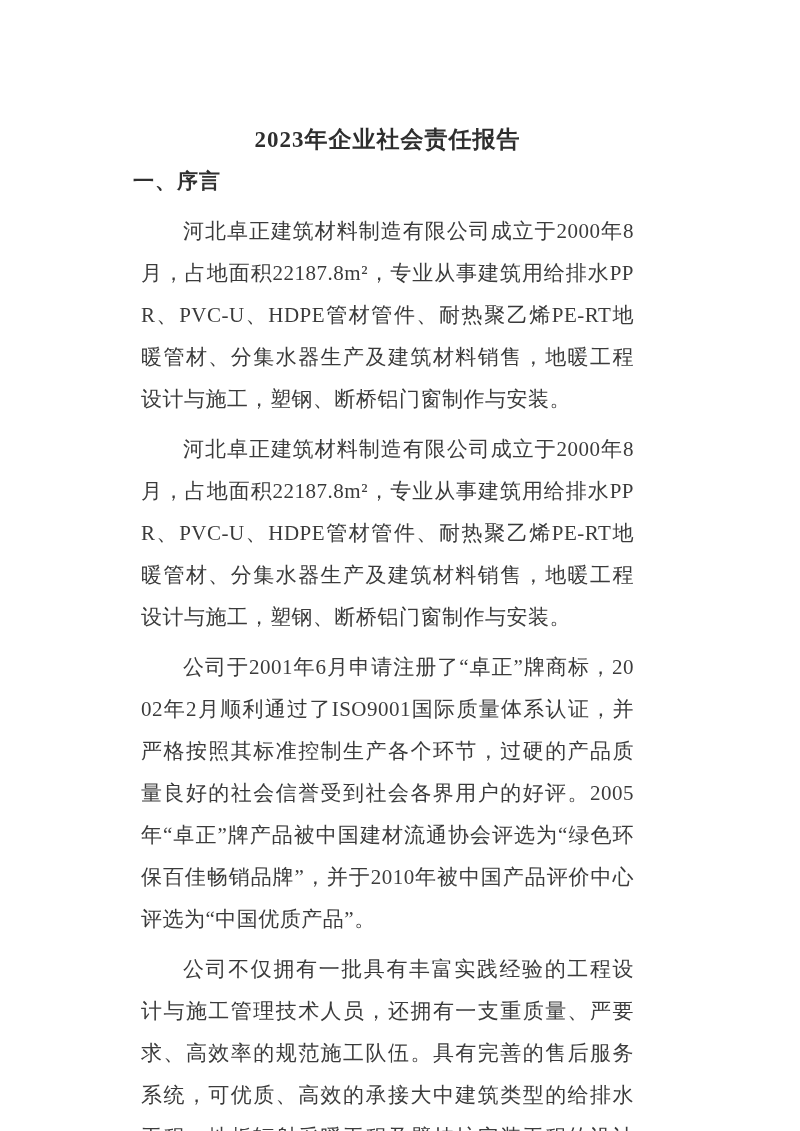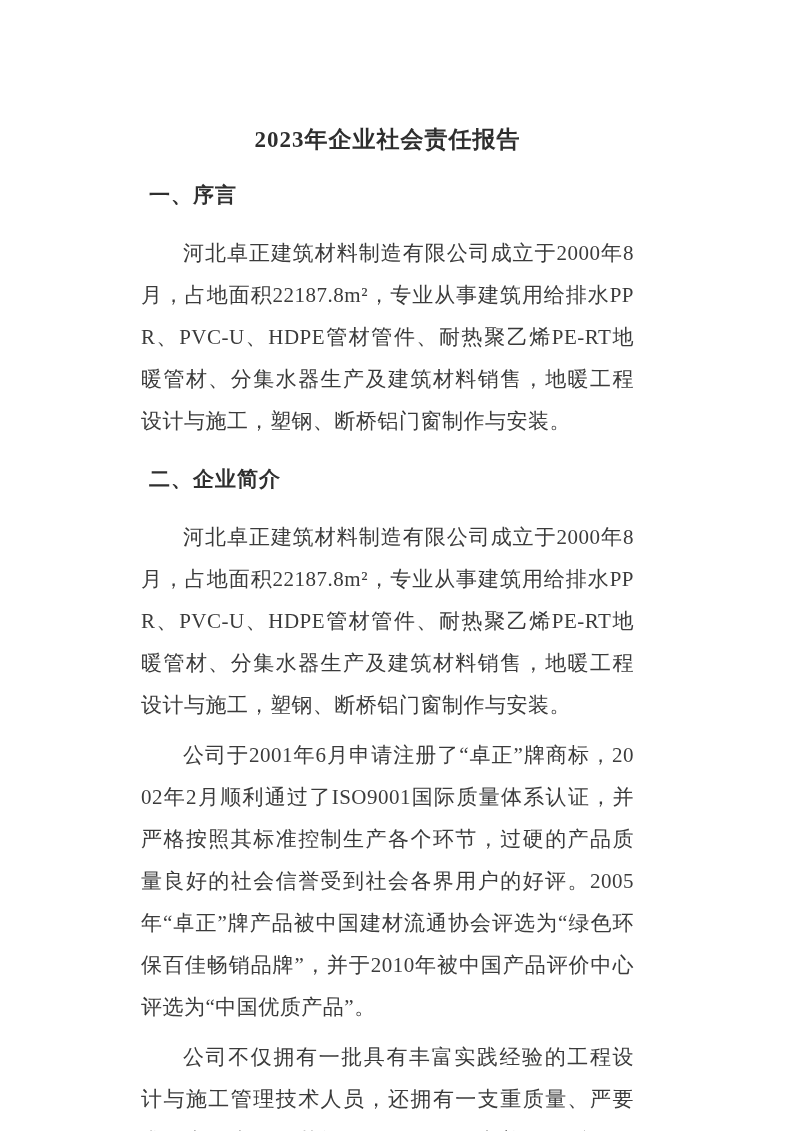--- a/index.html
+++ b/index.html
@@ -22,21 +22,21 @@
   .doc-title {
     margin: 6px 0 2px 0;
     font-size: 23px;
     line-height: 36px;
     font-weight: bold;
     text-align: center;
     letter-spacing: 1px;
     color: #2e2e2e;
   }
   .section-heading {
-    margin: 16px;
+    margin: 0;
     font-size: 21px;
     line-height: 42px;
     font-weight: bold;
     letter-spacing: 1px;
     color: #2f2f2f;
   }
   .para {
     margin: 8px;
     font-size: 21px;
     line-height: 42px;
@@ -54,20 +54,19 @@
   <div class="content">
 
     <h1 class="doc-title">2023年企业社会责任报告</h1>
 
     <section>
       <h2 class="section-heading">一、序言</h2>
       <p class="para">河北卓正建筑材料制造有限公司成立于2000年8月，占地面积22187.8m²，专业从事建筑用给排水PPR、PVC-U、HDPE管材管件、耐热聚乙烯PE-RT地暖管材、分集水器生产及建筑材料销售，地暖工程设计与施工，塑钢、断桥铝门窗制作与安装。</p>
     </section>
 
     <section>
-      <h2 class="section-heading">二、企业简介</h2>
       <p class="para">河北卓正建筑材料制造有限公司成立于2000年8月，占地面积22187.8m²，专业从事建筑用给排水PPR、PVC-U、HDPE管材管件、耐热聚乙烯PE-RT地暖管材、分集水器生产及建筑材料销售，地暖工程设计与施工，塑钢、断桥铝门窗制作与安装。</p>
       <p class="para">公司于2001年6月申请注册了“卓正”牌商标，2002年2月顺利通过了ISO9001国际质量体系认证，并严格按照其标准控制生产各个环节，过硬的产品质量良好的社会信誉受到社会各界用户的好评。2005年“卓正”牌产品被中国建材流通协会评选为“绿色环保百佳畅销品牌”，并于2010年被中国产品评价中心评选为“中国优质产品”。</p>
       <p class="para">公司不仅拥有一批具有丰富实践经验的工程设计与施工管理技术人员，还拥有一支重质量、严要求、高效率的规范施工队伍。具有完善的售后服务系统，可优质、高效的承接大中建筑类型的给排水工程、地板辐射采暖工程及壁挂炉安装工程的设计与施工。并连续多年荣获“河北省地板采暖推广应用先进单位”，“河北省地板采暖施工诚信单位”等称号，并于2005年荣获“河北省地板采暖行业龙头企业”称号。</p>
     </section>
 
   </div>
 </div>
 
 </body></html>

